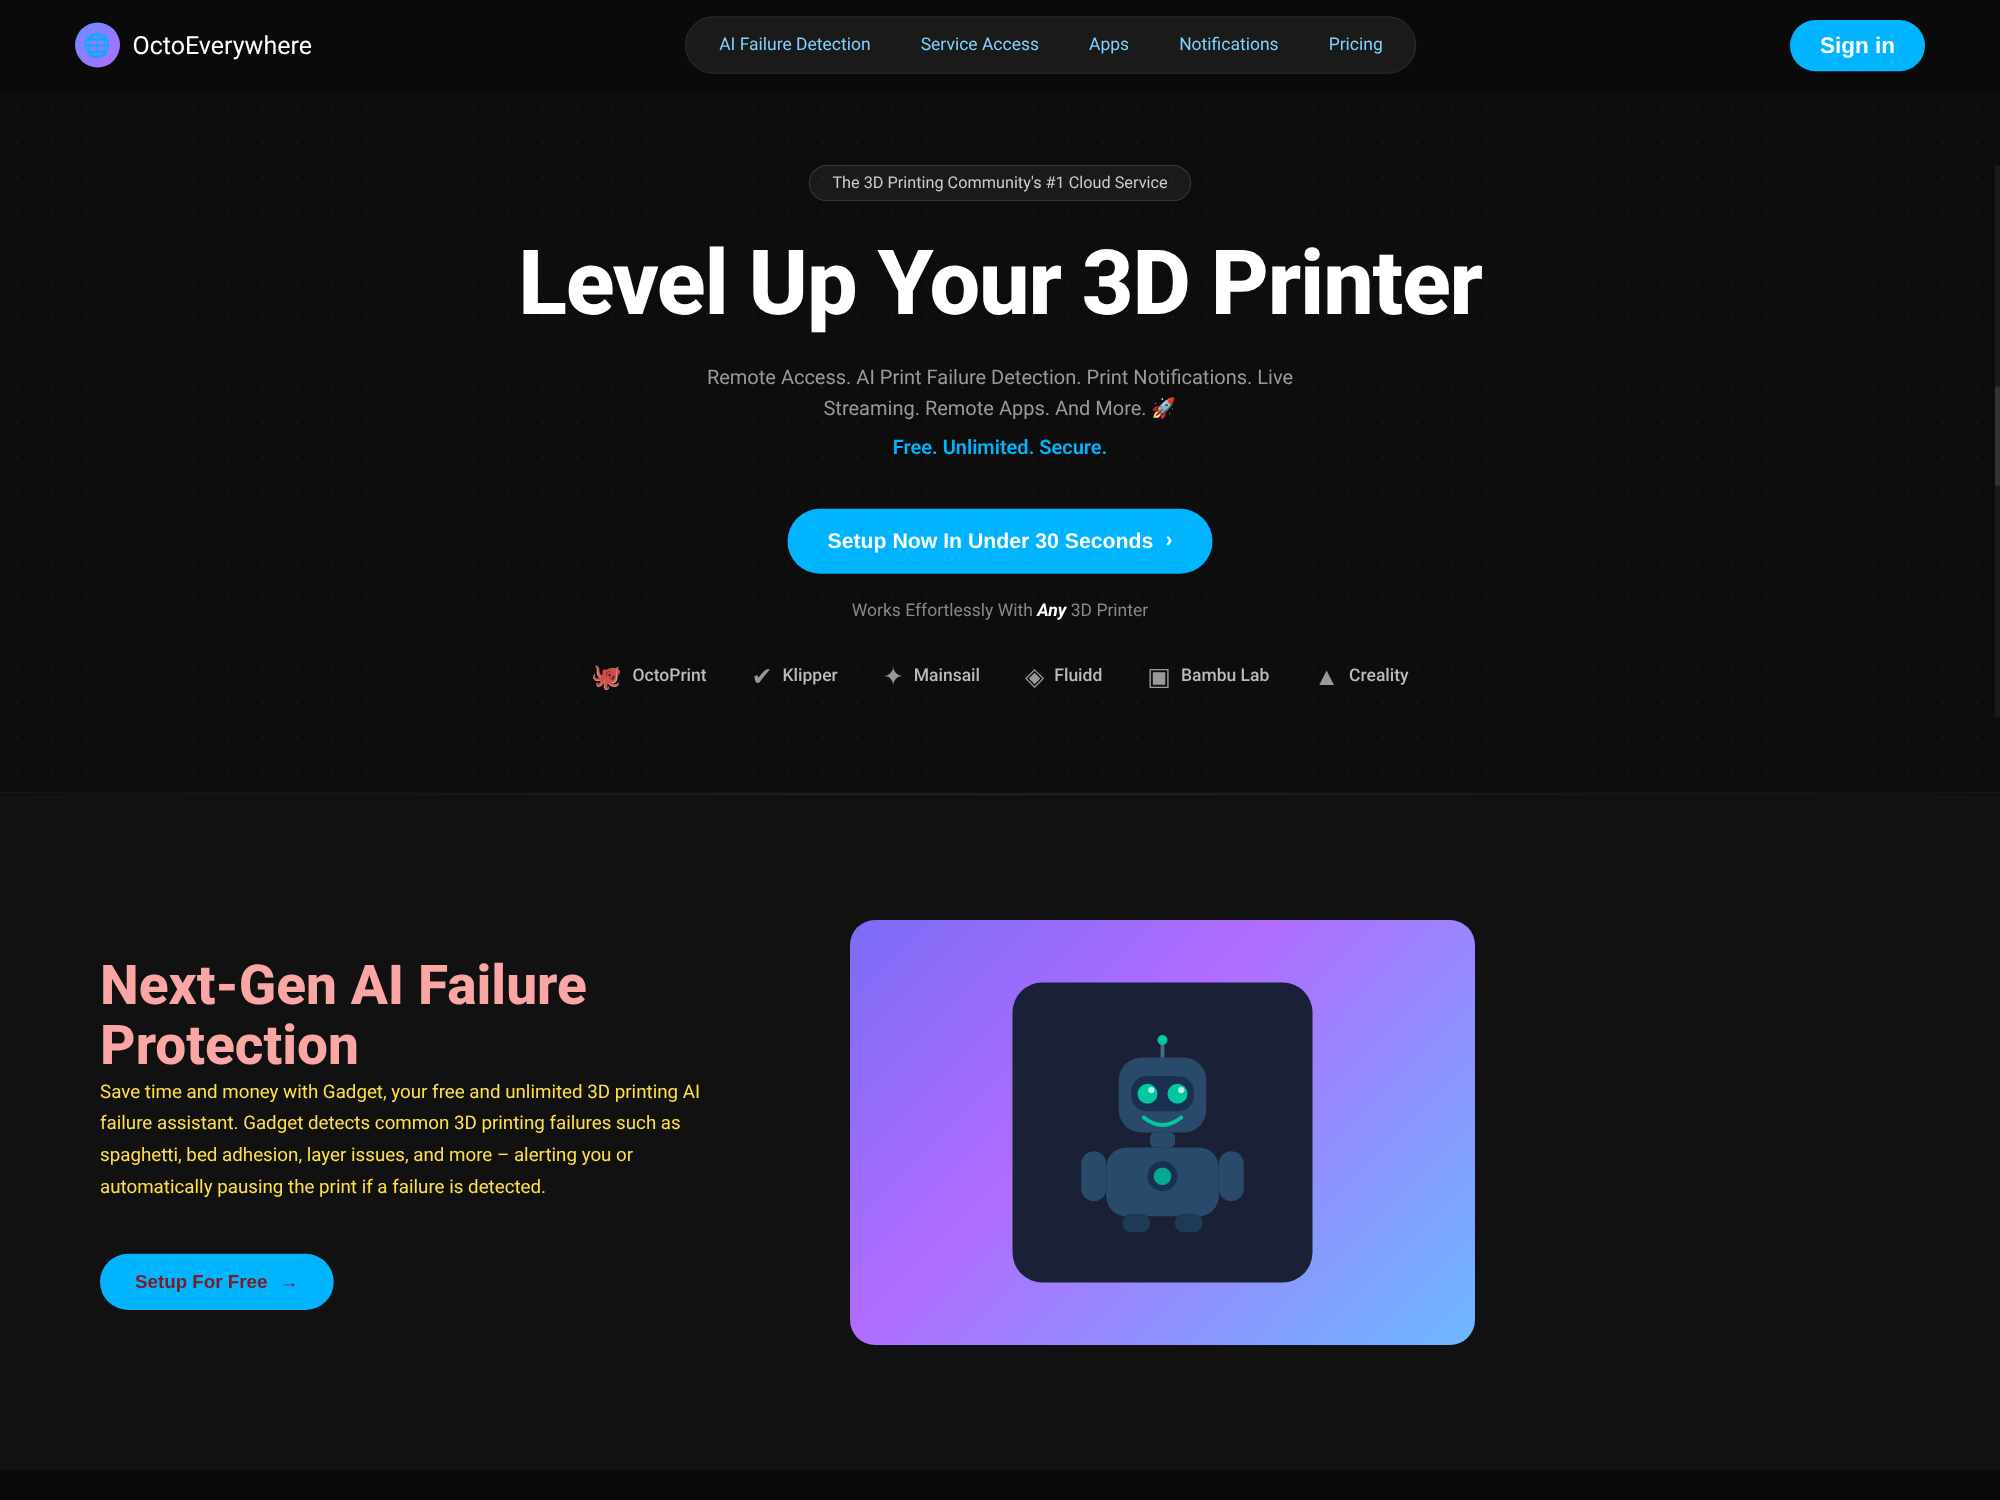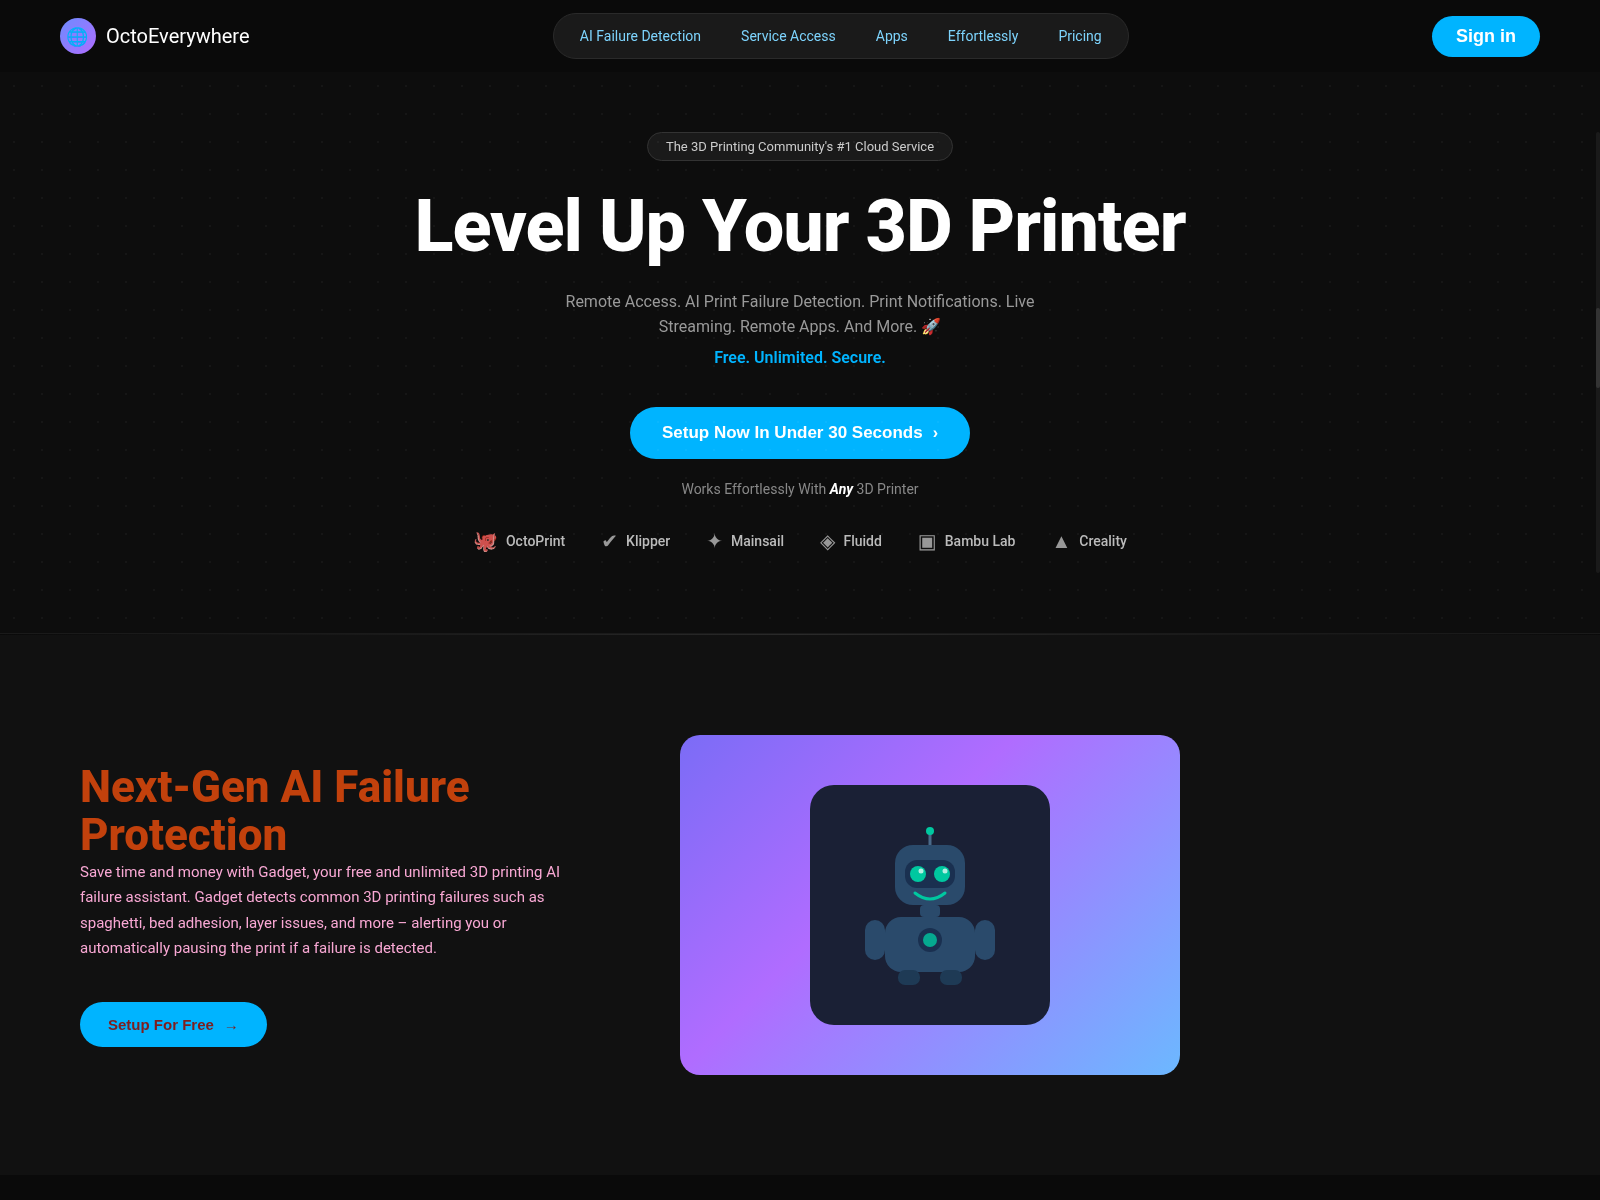--- a/index.html
+++ b/index.html
@@ -177,25 +177,25 @@
       position: relative;
     }
     .feature-text {
       flex: 1;
       max-width: 520px;
     }
     .feature-title {
       font-size: 44px;
       font-weight: 800;
       line-height: 1.1;
-      color: #c2410c;
+      color: #fca5a5;
     }
     .feature-desc {
       font-size: 15px;
-      color: #f9a8d4;
+      color: #fde047;
       line-height: 1.7;
       margin-bottom: 40px;
     }
     .feature-btn {
       display: inline-flex;
       align-items: center;
       gap: 10px;
       background: #00b4ff;
       color: #7f1d1d;
       border: none;
@@ -251,21 +251,21 @@
 
 <nav>
   <div class="nav-logo">
     <div class="nav-logo-icon">🌐</div>
     <span class="nav-logo-text">OctoEverywhere</span>
   </div>
   <div class="nav-links">
     <span class="nav-link">AI Failure Detection</span>
     <span class="nav-link">Service Access</span>
     <span class="nav-link">Apps</span>
-    <span class="nav-link">Effortlessly</span>
+    <span class="nav-link">Notifications</span>
     <span class="nav-link">Pricing</span>
   </div>
   <button class="nav-signin">Sign in</button>
 </nav>
 
 <section class="hero">
   <div class="hero-badge">The 3D Printing Community's #1 Cloud Service</div>
   <h1 class="hero-title">Level Up Your 3D Printer</h1>
   <p class="hero-subtitle">Remote Access. AI Print Failure Detection. Print Notifications. Live Streaming. Remote Apps. And More. 🚀</p>
   <p class="hero-tagline">Free. Unlimited. Secure.</p>

